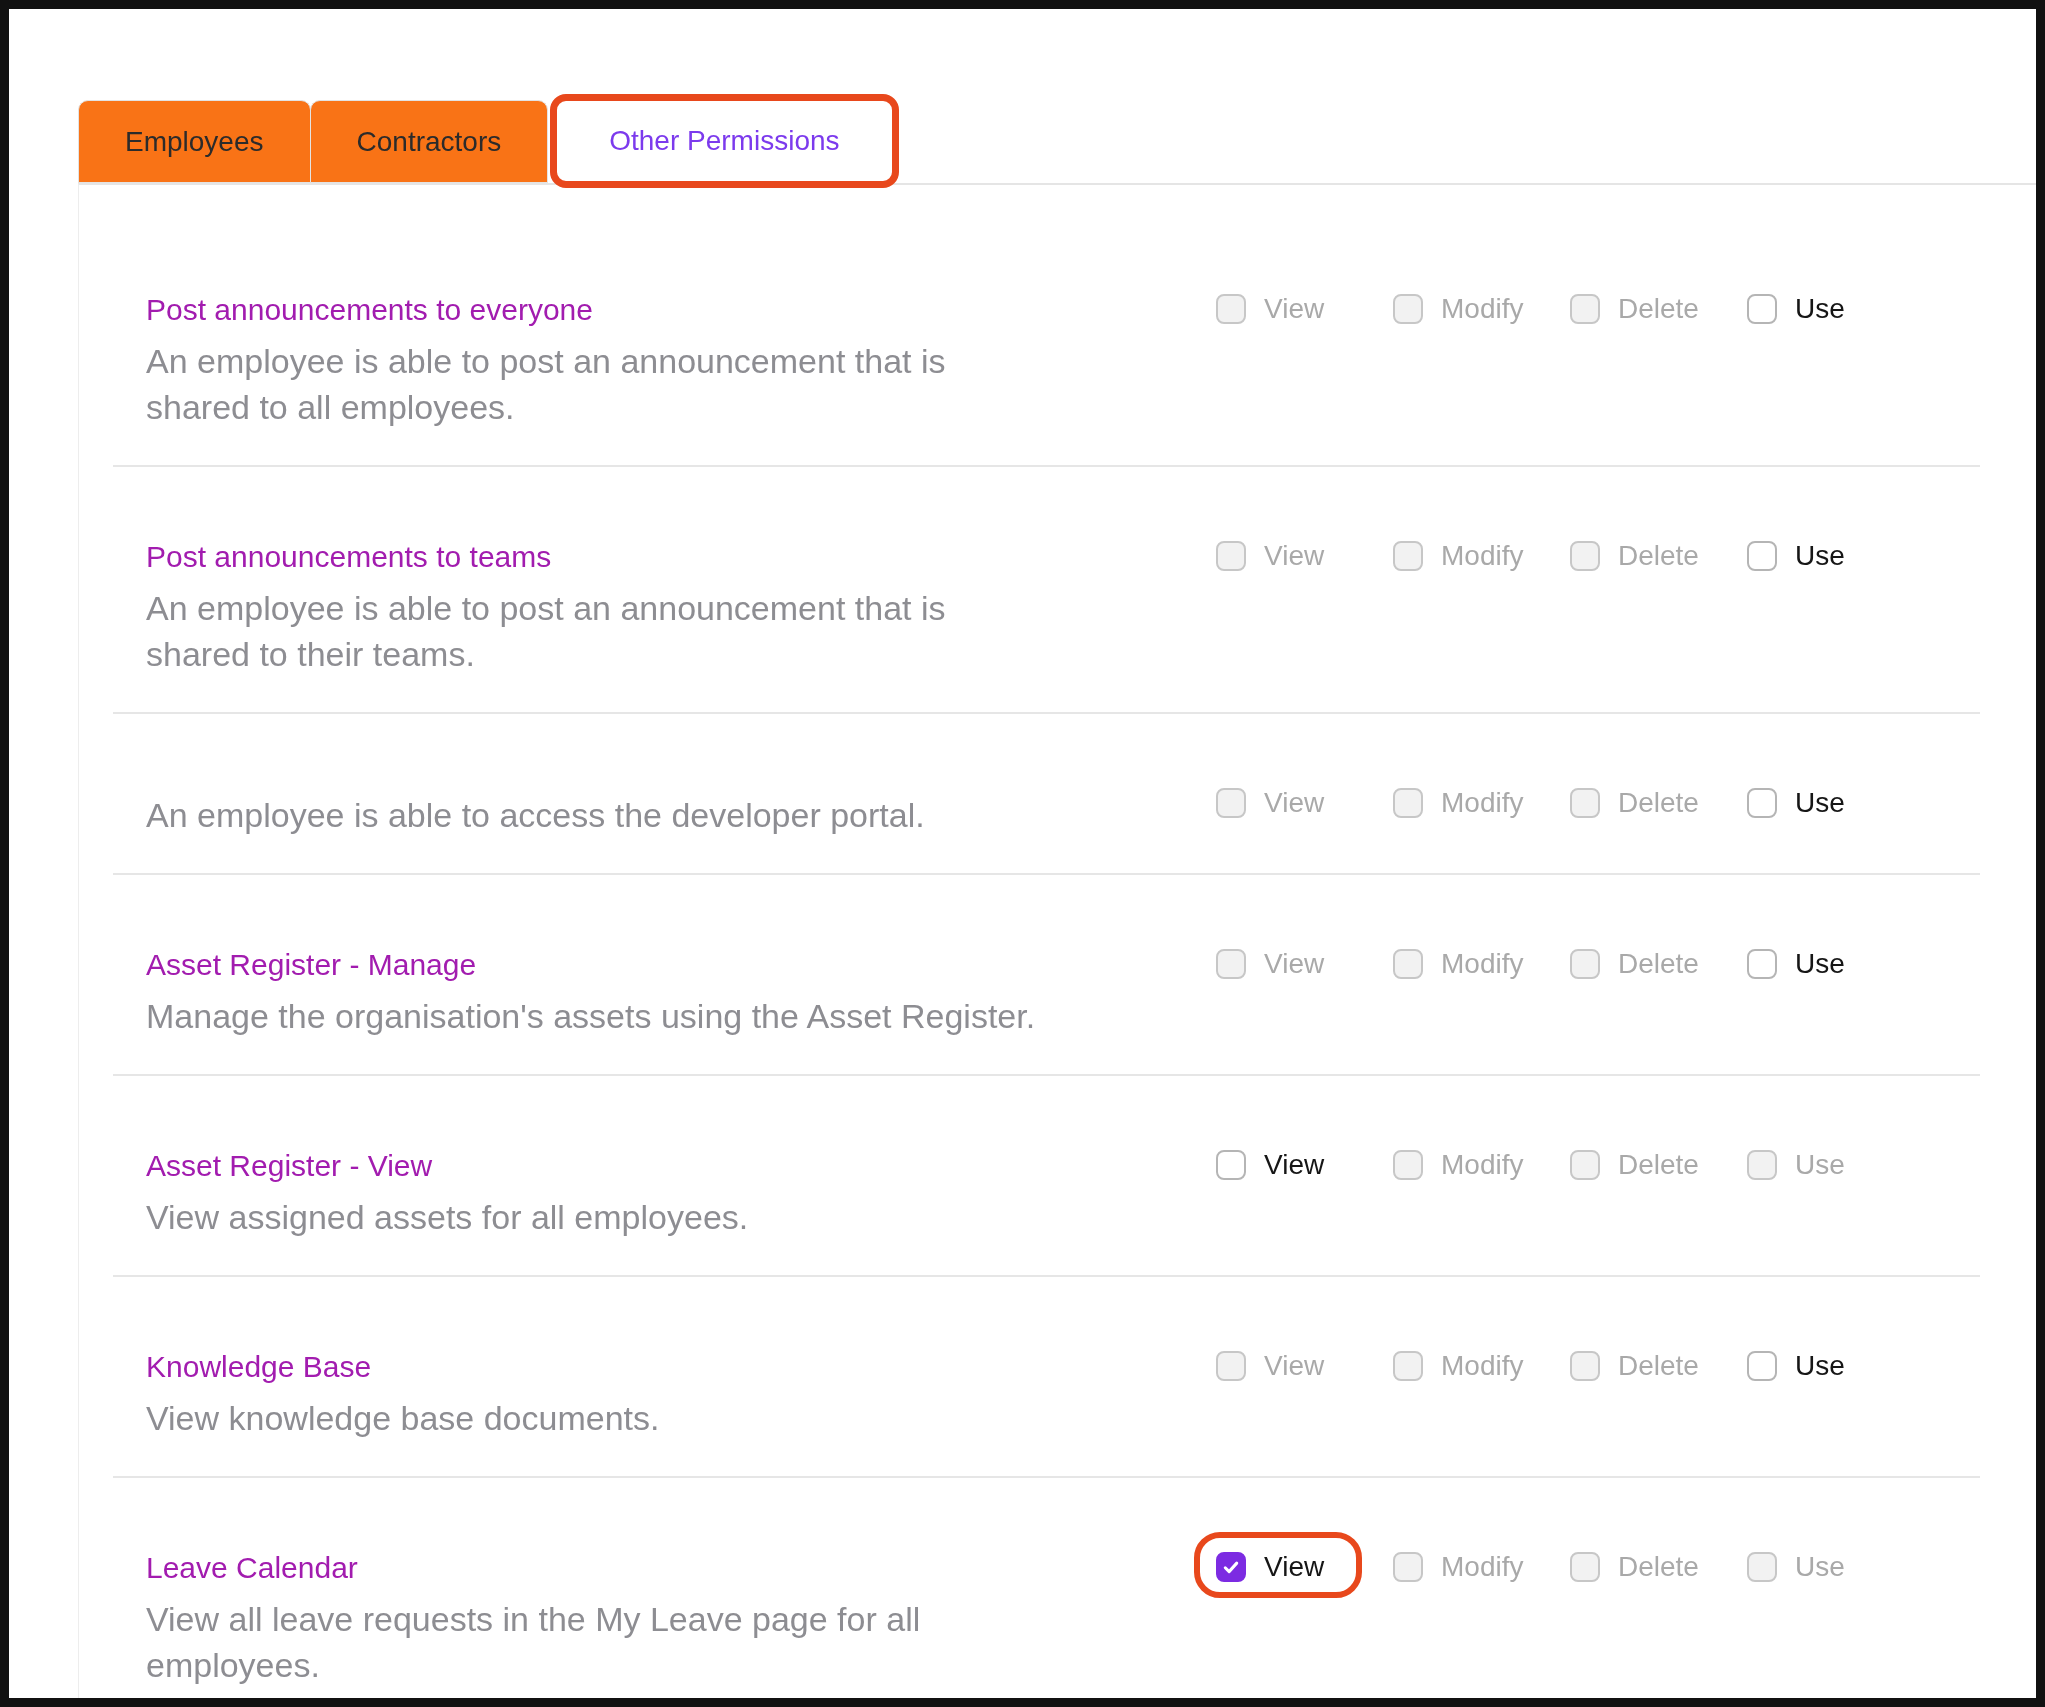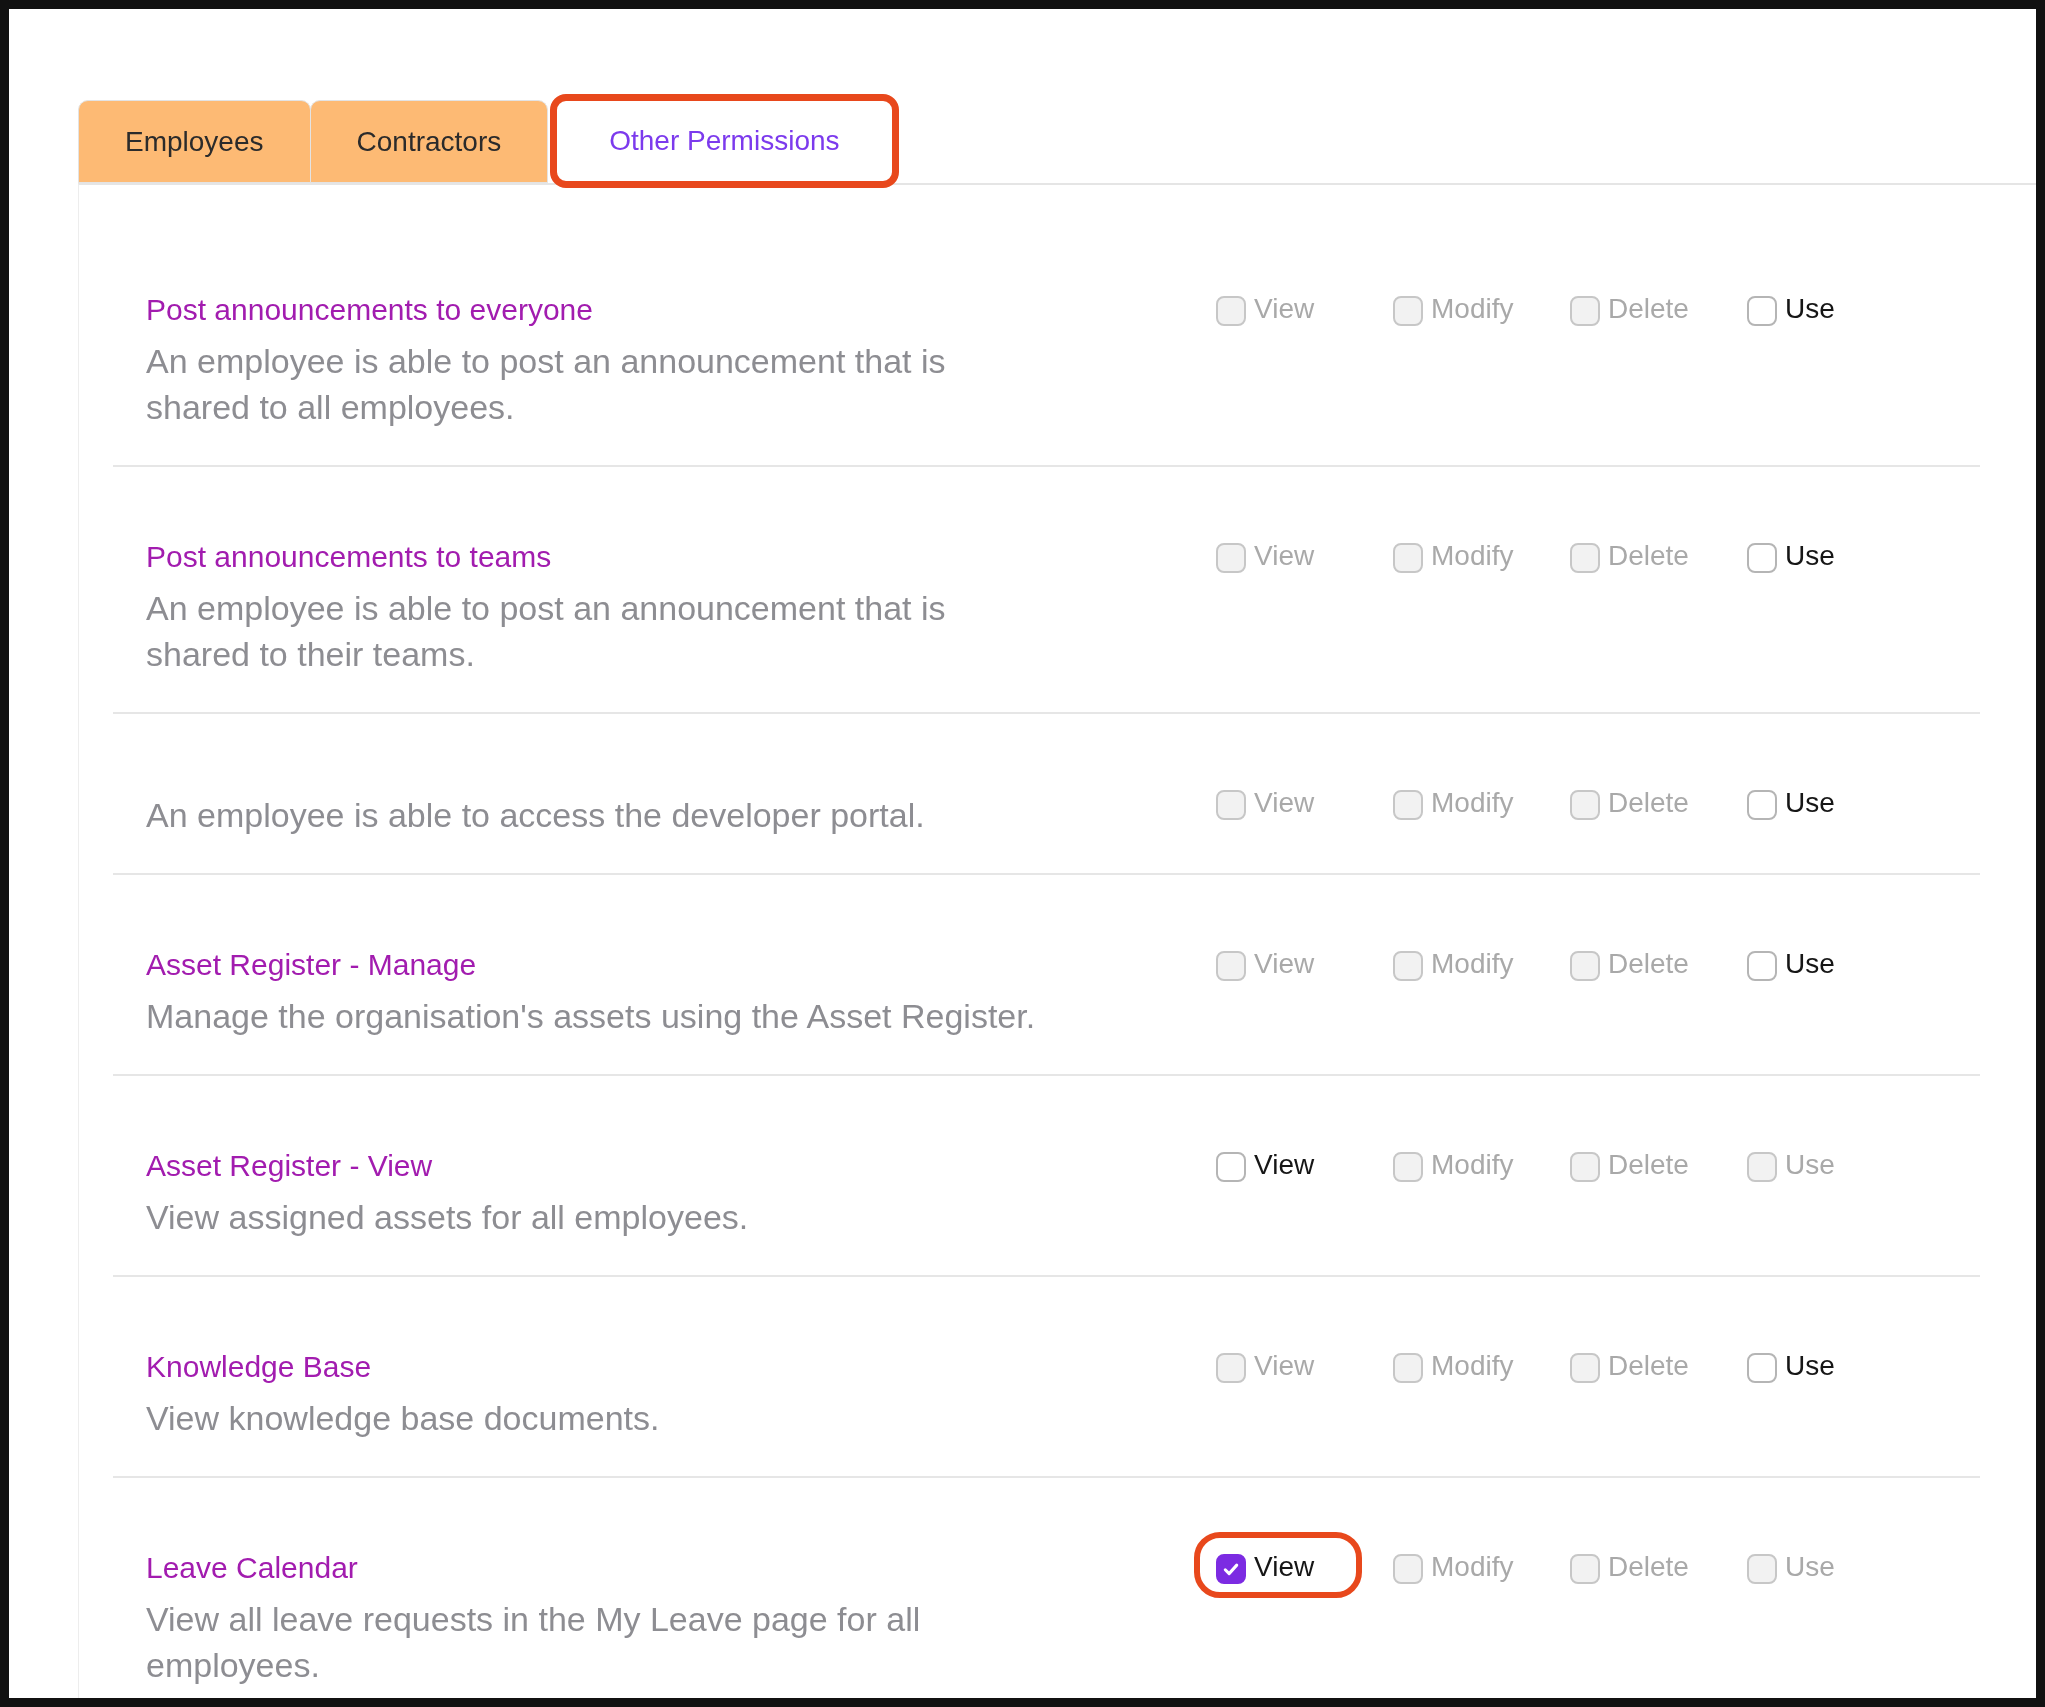--- a/index.html
+++ b/index.html
@@ -8,21 +8,21 @@
     border:9px solid #111111;background:#ffffff;overflow:hidden;position:relative;
   }
   
   .tab-bar{
     display:flex;align-items:stretch;height:83px;
     margin:91px 0 0 69px;position:relative;z-index:2;
   }
   .tab{
     box-sizing:border-box;display:flex;align-items:center;justify-content:center;
     font-family:inherit;font-size:28px;color:#2b2b2b;cursor:pointer;
-    background:#fdba74;border:1px solid #e3e3e3;border-radius:10px 10px 0 0;
+    background:#f97316;border:1px solid #e3e3e3;border-radius:10px 10px 0 0;
     padding:0 46px;outline:none;
   }
   .tab + .tab{margin-left:-1px;}
   .tab.annotated{
     background:#ffffff;color:#7c3aed;
     border:7px solid #e8481c;border-radius:16px;
     margin-top:-6px;margin-bottom:-5px;margin-left:2px;
     padding:0 52px;z-index:3;
   }
   
@@ -41,21 +41,21 @@
     margin:0;font-size:30px;line-height:40px;font-weight:500;color:#a21caf;
   }
   .perm-desc{
     margin:8px 0 0 0;font-size:34px;line-height:46px;color:#8d8d92;max-width:900px;
   }
   
   .options{
     width:764px;flex-shrink:0;display:flex;align-items:flex-start;margin-top:2px;
   }
   .opt{
-    box-sizing:border-box;width:177px;display:flex;align-items:flex-end;gap:8px;
+    box-sizing:border-box;width:177px;display:flex;align-items:center;gap:18px;
     cursor:pointer;position:relative;
   }
   .opt:last-child{width:auto;}
   .box{
     box-sizing:border-box;width:30px;height:30px;border-radius:8px;flex-shrink:0;
     display:flex;align-items:center;justify-content:center;
   }
   .opt.disabled .box{background:#f2f2f2;border:2px solid #c7c7c7;}
   .opt.enabled  .box{background:#ffffff;border:2px solid #b5b5b5;}
   .opt.checked  .box{background:#7c2be2;border:2px solid #7c2be2;}

